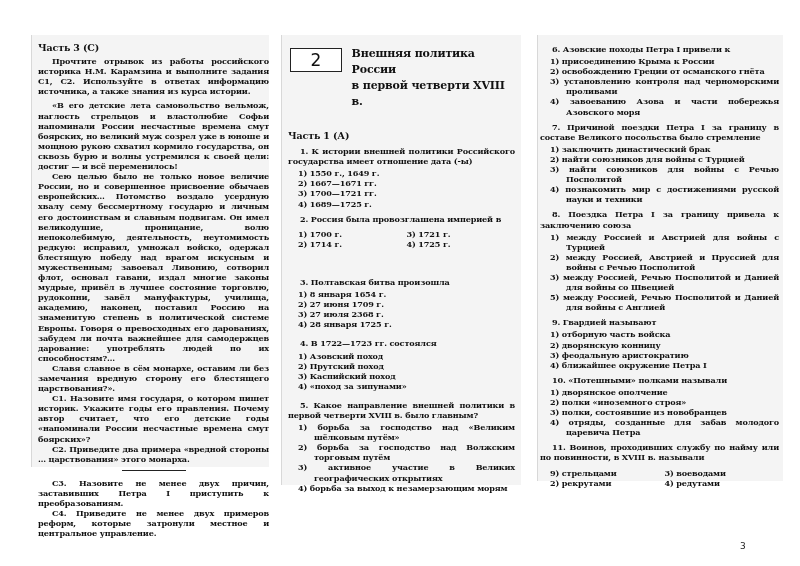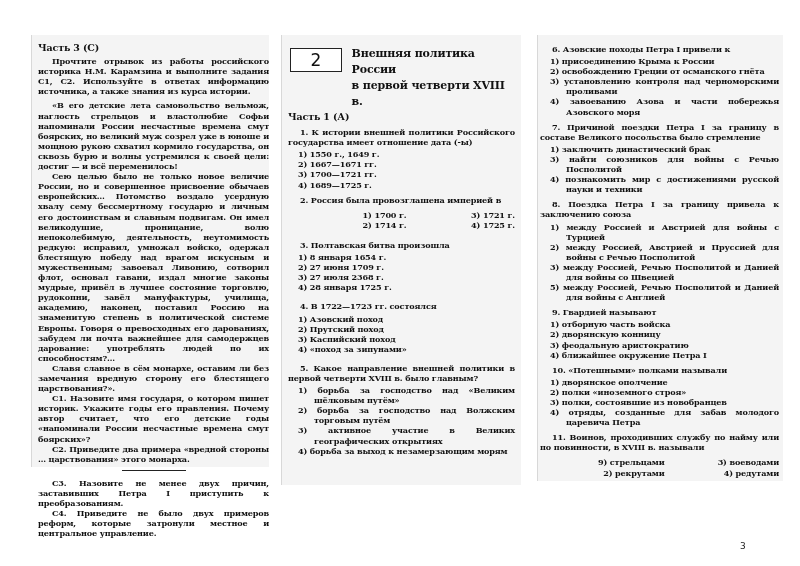--- a/index.html
+++ b/index.html
@@ -16,21 +16,21 @@
     #p2 { left: 281px; width: 240px; height: 450px; padding: 5px 6px 0 6px; box-sizing: border-box; }
     #p3 { left: 537px; width: 246px; height: 446px; padding: 5px 4px 0 2px; box-sizing: border-box; }
     .part { font-size: 9.5px; margin: 2px 0 3px 0; }
     .para { text-align: justify; text-indent: 14px; margin: 0; }
     .gap { height: 4px; }
     .sep { width: 64px; height: 1px; background: #222; margin: 6px auto 7px auto; }
     .q { text-align: justify; text-indent: 12px; margin: 5px 0 2px 0; }
     .opts { margin: 0; padding: 0; list-style: none; }
     .opts li { padding-left: 26px; text-indent: -16px; margin: 0; text-align: justify; }
     .opt-grid { display: grid; grid-template-columns: 1fr 1fr; padding-left: 10px; margin-top: 5px; }
-    .opt-grid div { margin: 0; text-align: right; }
+    .opt-grid div { margin: 0; }
     .header-row { display: flex; align-items: flex-start; margin-top: 6px; }
     .num-box {
       width: 52px; height: 22px; border: 1px solid #222; background: #fff;
       font-family: "DejaVu Sans", "Liberation Sans", sans-serif; font-weight: normal;
       font-size: 17px; line-height: 22px; text-align: center; margin-left: 2px; margin-right: 10px; margin-top: 2px;
     }
     .title { font-size: 11px; line-height: 16px; }
     .page-num {
       position: absolute; left: 740px; top: 541px; font-family: "DejaVu Sans", "Liberation Sans", sans-serif;
       font-size: 9px; color: #222;
@@ -43,50 +43,50 @@
   <div class="part">Часть 3 (С)</div>
   <p class="para">Прочтите отрывок из работы российского историка Н.М. Карамзина и выполните задания С1, С2. Используйте в ответах информацию источника, а также знания из курса истории.</p>
   <div class="gap"></div>
   <p class="para">«В его детские лета самовольство вельмож, наглость стрельцов и властолюбие Софьи напоминали России несчастные времена смут боярских, но великий муж созрел уже в юноше и мощною рукою схватил кормило государства, он сквозь бурю и волны устремился к своей цели: достиг — и всё переменилось!</p>
   <p class="para">Сею целью было не только новое величие России, но и совершенное присвоение обычаев европейских… Потомство воздало усердную хвалу сему бессмертному государю и личным его достоинствам и славным подвигам. Он имел великодушие, проницание, волю непоколебимую, деятельность, неутомимость редкую: исправил, умножал войско, одержал блестящую победу над врагом искусным и мужественным; завоевал Ливонию, сотворил флот, основал гавани, издал многие законы мудрые, привёл в лучшее состояние торговлю, рудокопни, завёл мануфактуры, училища, академию, наконец, поставил Россию на знаменитую степень в политической системе Европы. Говоря о превосходных его дарованиях, забудем ли почта важнейшее для самодержцев дарование: употреблять людей по их способностям?…</p>
   <p class="para">Славя славное в сём монархе, оставим ли без замечания вредную сторону его блестящего царствования?».</p>
   <p class="para">С1. Назовите имя государя, о котором пишет историк. Укажите годы его правления. Почему автор считает, что его детские годы «напоминали России несчастные времена смут боярских»?</p>
   <p class="para">С2. Приведите два примера «вредной стороны … царствования» этого монарха.</p>
   <div class="sep"></div>
   <p class="para">С3. Назовите не менее двух причин, заставивших Петра I приступить к преобразованиям.</p>
-  <p class="para">С4. Приведите не было двух примеров реформ, которые затронули местное и центральное управление.</p>
+  <p class="para">С4. Приведите не менее двух примеров реформ, которые затронули местное и центральное управление.</p>
 </div>
 
 <div class="panel" id="p2">
   <div class="header-row">
     <div class="num-box">2</div>
     <div class="title">
       <div>Внешняя политика России</div>
       <div>в первой четверти XVIII в.</div>
     </div>
   </div>
-  <div class="part" style="margin-top:2px">Часть 1 (А)</div>
+  <div class="part" style="margin-top:21px">Часть 1 (А)</div>
 
   <p class="q">1. К истории внешней политики Российского государства имеет отношение дата (-ы)</p>
   <ul class="opts">
     <li>1) 1550 г., 1649 г.</li>
     <li>2) 1667—1671 гг.</li>
     <li>3) 1700—1721 гг.</li>
     <li>4) 1689—1725 г.</li>
   </ul>
 
   <p class="q" style="">2. Россия была провозглашена империей в</p>
   <div class="opt-grid">
     <div>1) 1700 г.</div>
     <div>3) 1721 г.</div>
     <div>2) 1714 г.</div>
     <div>4) 1725 г.</div>
   </div>
 
-  <p class="q" style="margin-top:10px">3. Полтавская битва произошла</p>
+  <p class="q" style="margin-top:28px">3. Полтавская битва произошла</p>
   <ul class="opts">
     <li>1) 8 января 1654 г.</li>
     <li>2) 27 июня 1709 г.</li>
     <li>3) 27 июля 2368 г.</li>
     <li>4) 28 января 1725 г.</li>
   </ul>
 
   <p class="q" style="margin-top:9px">4. В 1722—1723 гг. состоялся</p>
   <ul class="opts">
     <li>1) Азовский поход</li>
@@ -109,20 +109,21 @@
   <ul class="opts">
     <li>1) присоединению Крыма к России</li>
     <li>2) освобождению Греции от османского гнёта</li>
     <li>3) установлению контроля над черноморскими проливами</li>
     <li>4) завоеванию Азова и части побережья Азовского моря</li>
   </ul>
 
   <p class="q">7. Причиной поездки Петра I за границу в составе Великого посольства было стремление</p>
   <ul class="opts">
     <li>1) заключить династический брак</li>
+    <li>2) найти союзников для войны с Турцией</li>
     <li>3) найти союзников для войны с Речью Посполитой</li>
     <li>4) познакомить мир с достижениями русской науки и техники</li>
   </ul>
 
   <p class="q">8. Поездка Петра I за границу привела к заключению союза</p>
   <ul class="opts">
     <li>1) между Россией и Австрией для войны с Турцией</li>
     <li>2) между Россией, Австрией и Пруссией для войны с Речью Посполитой</li>
     <li>3) между Россией, Речью Посполитой и Данией для войны со Швецией</li>
     <li>5) между Россией, Речью Посполитой и Данией для войны с Англией</li>

